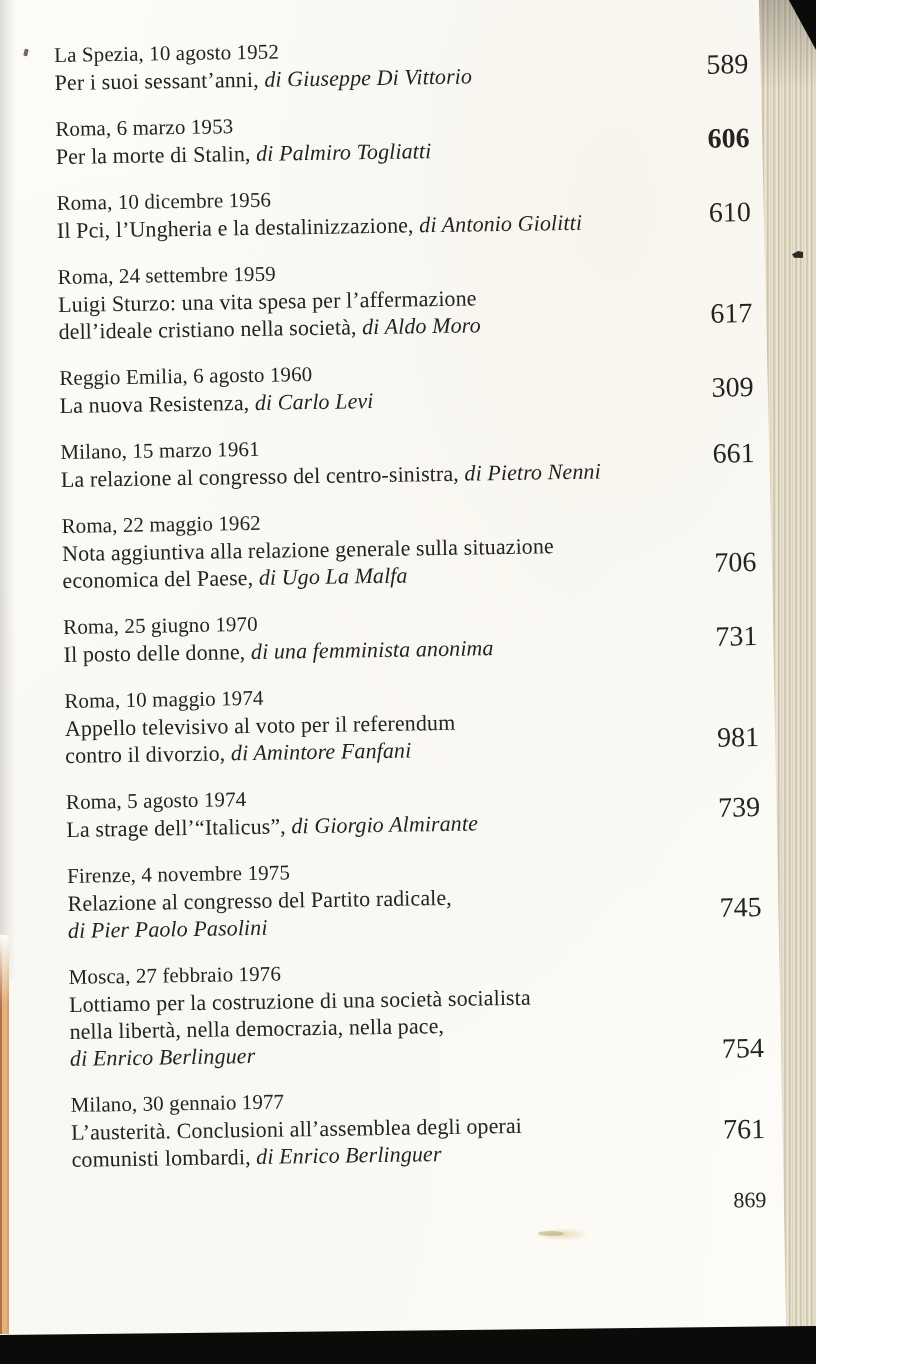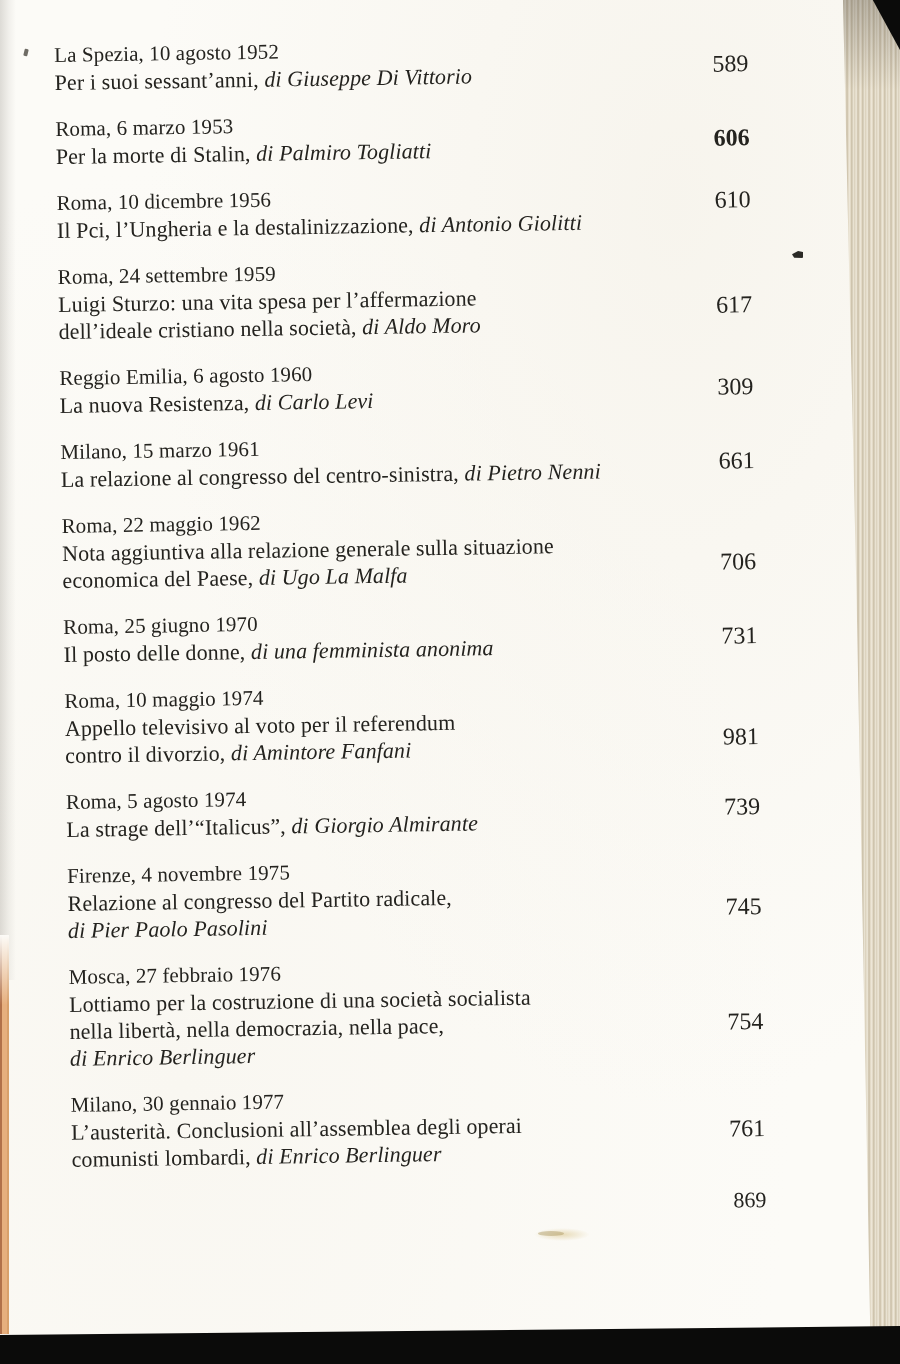--- a/index.html
+++ b/index.html
@@ -2,21 +2,21 @@
 <html><head>
 <meta charset="utf-8">
 <style>
   html, body { margin: 0; padding: 0; }
   body {
     width: 900px; height: 1364px; overflow: hidden;
     background: #ffffff;
     font-family: "Liberation Serif", "DejaVu Serif", serif;
   }
   .scan-page {
-    position: relative; width: 900px; height: 1364px; overflow: hidden;
+    position: relative; width: 816px; height: 1364px; overflow: hidden;
     background:
       radial-gradient(ellipse at 75% 15%, rgba(243,239,229,.55), rgba(243,239,229,0) 55%),
       radial-gradient(ellipse at 20% 80%, rgba(246,243,235,.5), rgba(246,243,235,0) 60%),
       #fcfbf7;
     color: #24231f;
   }
   
   .gutter-shadow {
     position: absolute; left: 0; top: 0; width: 16px; height: 980px;
     background: linear-gradient(90deg, rgba(110,105,96,.22), rgba(110,105,96,.08) 55%, rgba(110,105,96,0));
@@ -78,21 +78,21 @@
   }
   .entry {
     display: flex; justify-content: space-between; align-items: flex-end;
     margin-bottom: 20px;
   }
   .entry-text { white-space: nowrap; }
   .line { font-size: 22px; line-height: 27px; letter-spacing: .1px; }
   .date-line { font-size: 21px; }
   .ital { font-style: italic; }
   .pagenum {
-    font-size: 24px; line-height: 27px; flex: none; padding-left: 12px;
+    font-size: 28px; line-height: 27px; flex: none; padding-left: 12px;
   }
   .folio {
     margin-top: 24px; text-align: right; font-size: 22px; line-height: 27px;
   }
 </style>
 </head>
 <body>
 
 <div class="scan-page">
   <div class="gutter-shadow"></div>
@@ -110,43 +110,43 @@
             <div class="line date-line">Roma, 6 marzo 1953</div>
             <div class="line title-line"><span class="roman">Per la morte di Stalin, </span><span class="ital">di Palmiro Togliatti</span></div>
           </div>
           <div class="pagenum" style="margin-bottom: 8px; font-weight: bold;">606</div>
         </div>
         <div class="entry">
           <div class="entry-text">
             <div class="line date-line">Roma, 10 dicembre 1956</div>
             <div class="line title-line"><span class="roman">Il Pci, l’Ungheria e la destalinizzazione, </span><span class="ital">di Antonio Giolitti</span></div>
           </div>
-          <div class="pagenum" style="margin-bottom: 20px;">610</div>
+          <div class="pagenum" style="margin-bottom: 8px;">610</div>
         </div>
         <div class="entry">
           <div class="entry-text">
             <div class="line date-line">Roma, 24 settembre 1959</div>
             <div class="line title-line"><span class="roman">Luigi Sturzo: una vita spesa per l’affermazione</span></div>
             <div class="line title-line"><span class="roman">dell’ideale cristiano nella società, </span><span class="ital">di Aldo Moro</span></div>
           </div>
-          <div class="pagenum" style="margin-bottom: 16px;">617</div>
+          <div class="pagenum" style="margin-bottom: 8px;">617</div>
         </div>
         <div class="entry">
           <div class="entry-text">
             <div class="line date-line">Reggio Emilia, 6 agosto 1960</div>
             <div class="line title-line"><span class="roman">La nuova Resistenza, </span><span class="ital">di Carlo Levi</span></div>
           </div>
           <div class="pagenum" style="margin-bottom: 8px;">309</div>
         </div>
         <div class="entry">
           <div class="entry-text">
             <div class="line date-line">Milano, 15 marzo 1961</div>
             <div class="line title-line"><span class="roman">La relazione al congresso del centro-sinistra, </span><span class="ital">di Pietro Nenni</span></div>
           </div>
-          <div class="pagenum" style="margin-bottom: 8px;">661</div>
+          <div class="pagenum" style="margin-bottom: 16px;">661</div>
         </div>
         <div class="entry">
           <div class="entry-text">
             <div class="line date-line">Roma, 22 maggio 1962</div>
             <div class="line title-line"><span class="roman">Nota aggiuntiva alla relazione generale sulla situazione</span></div>
             <div class="line title-line"><span class="roman">economica del Paese, </span><span class="ital">di Ugo La Malfa</span></div>
           </div>
           <div class="pagenum" style="margin-bottom: 8px;">706</div>
         </div>
         <div class="entry">
@@ -179,21 +179,21 @@
           </div>
           <div class="pagenum" style="margin-bottom: 13px;">745</div>
         </div>
         <div class="entry">
           <div class="entry-text">
             <div class="line date-line">Mosca, 27 febbraio 1976</div>
             <div class="line title-line"><span class="roman">Lottiamo per la costruzione di una società socialista</span></div>
             <div class="line title-line"><span class="roman">nella libertà, nella democrazia, nella pace,</span></div>
             <div class="line title-line"><span class="ital">di Enrico Berlinguer</span></div>
           </div>
-          <div class="pagenum" style="margin-bottom: 26px;">754</div>
+          <div class="pagenum" style="">754</div>
         </div>
         <div class="entry">
           <div class="entry-text">
             <div class="line date-line">Milano, 30 gennaio 1977</div>
             <div class="line title-line"><span class="roman">L’austerità. Conclusioni all’assemblea degli operai</span></div>
             <div class="line title-line"><span class="roman">comunisti lombardi, </span><span class="ital">di Enrico Berlinguer</span></div>
           </div>
           <div class="pagenum" style="margin-bottom: 20px;">761</div>
         </div>
       </div>

